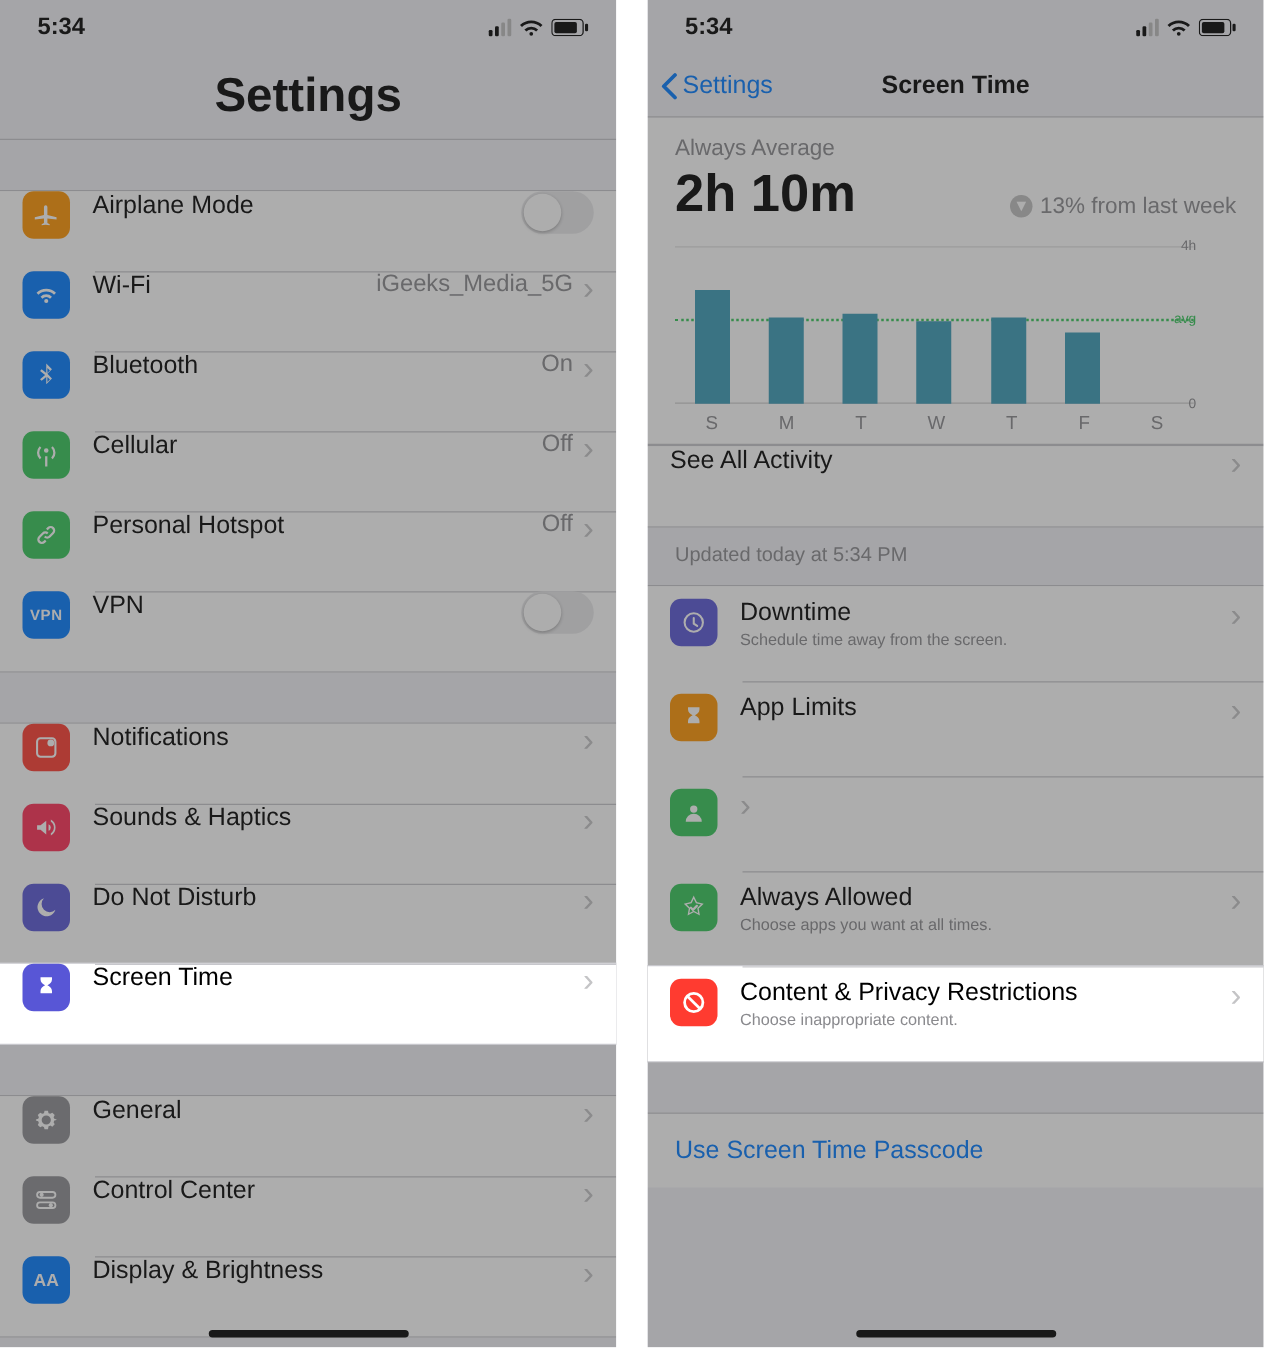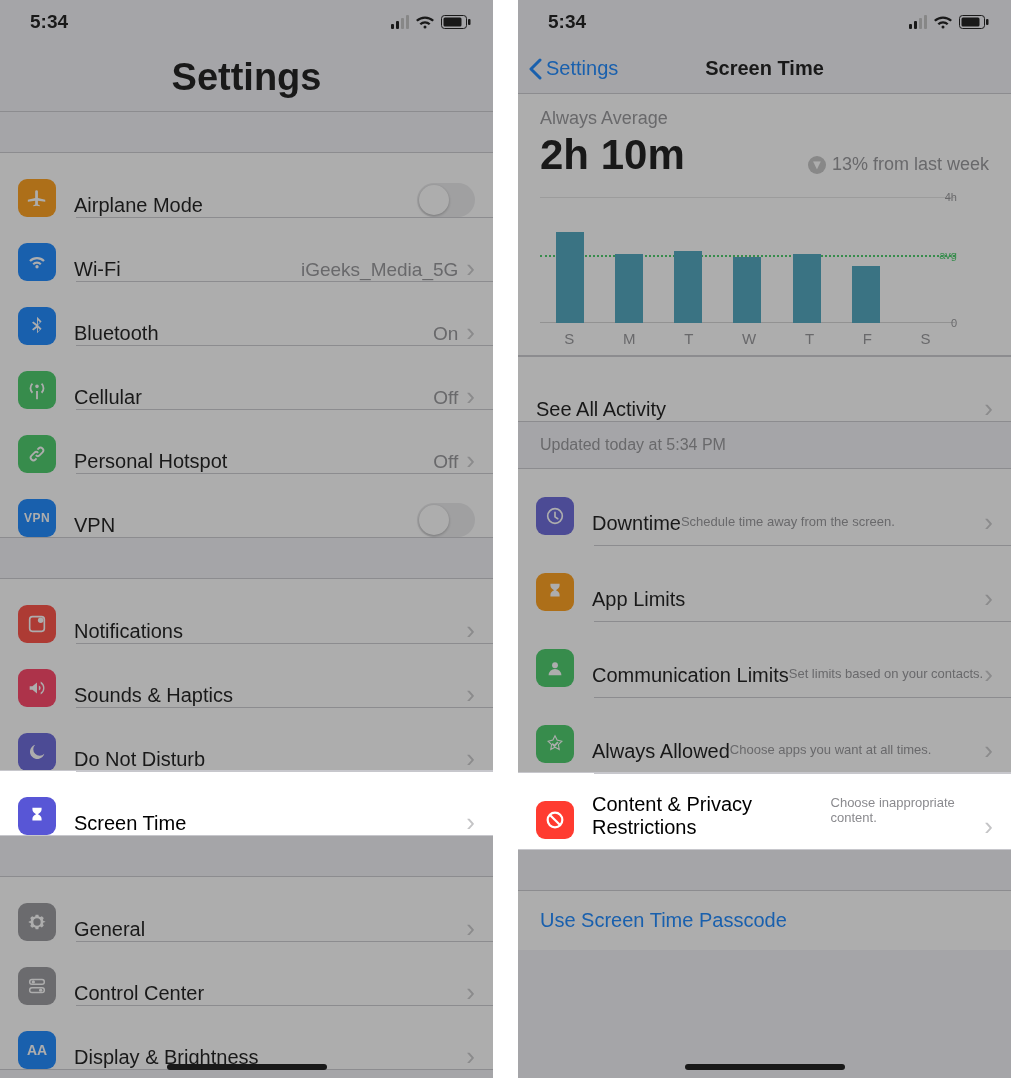--- a/index.html
+++ b/index.html
@@ -50,21 +50,21 @@
     height:50px; display:flex; align-items:center; position:relative;
     border-bottom:1px solid var(--sep);
   }
   .nav-back { display:flex; align-items:center; gap:4px; color:var(--blue); font-size:20px; padding-left:10px; }
   .nav-title { position:absolute; left:0; right:0; text-align:center; font-size:20px; font-weight:600; pointer-events:none;}
 
   .group-spacer { height:40px; }
 
   .group { background:var(--row-bg); border-top:1px solid var(--sep); border-bottom:1px solid var(--sep);}
   .row {
-    display:flex; align-items:flex-end; min-height:64px; padding:0 18px; position:relative;
+    display:flex; align-items:flex-start; min-height:64px; padding:0 18px; position:relative;
     background:var(--row-bg);
   }
   .row + .row::before {
     content:""; position:absolute; top:0; left:76px; right:0; height:1px; background:var(--sep);
   }
   .icon {
     width:38px; height:38px; border-radius:9px; display:flex; align-items:center; justify-content:center;
     margin-right:18px; flex:0 0 38px; color:#fff;
   }
   .icon svg { width:22px; height:22px; }
@@ -74,21 +74,21 @@
   .toggle {
     width:58px; height:34px; border-radius:17px; background:#e9e9eb; position:relative;
   }
   .toggle::after{
     content:""; position:absolute; top:2px; left:2px; width:30px; height:30px; background:#fff; border-radius:50%;
     box-shadow:0 1px 3px rgba(0,0,0,0.3);
   }
 
   
   .row.tworow { min-height:76px; padding-top:10px; padding-bottom:10px; }
-  .twocol { display:flex; flex-direction:row; flex:1; }
+  .twocol { display:flex; flex-direction:column; flex:1; }
   .twocol .t1 { font-size:20px; color:#000; }
   .twocol .t2 { font-size:13px; color:var(--subtext); margin-top:2px; }
 
   
   .daily-block { background:var(--row-bg); border-bottom:1px solid var(--sep); padding:14px 22px 8px; }
   .daily-label { font-size:18px; color:var(--subtext); }
   .daily-row { display:flex; align-items:baseline; justify-content:space-between; margin-top:2px;}
   .daily-value { font-size:42px; font-weight:700; }
   .trend { font-size:18px; color:var(--subtext); display:flex; align-items:center; gap:6px;}
   .trend-icon { width:18px;height:18px;border-radius:50%;background:#bfbfbf;display:flex;align-items:center;justify-content:center;color:#fff;font-size:13px;}
@@ -394,24 +394,20 @@
           </div>
           <span class="chev">›</span>
         </div>
         <div class="row tworow">
           <span class="icon" style="background: rgb(52, 199, 89);">
             <svg viewBox="0 0 24 24" fill="currentColor">
               <circle cx="12" cy="9" r="3.2"></circle>
               <path d="M5 20a7 7 0 0114 0z"></path>
             </svg>
           </span>
-          <div class="twocol">
-            <div class="t1">Communication Limits</div>
-            <div class="t2">Set limits based on your contacts.</div>
-          </div>
           <span class="chev">›</span>
         </div>
         <div class="row tworow">
           <span class="icon" style="background: rgb(52, 199, 89);">
             <svg viewBox="0 0 24 24" fill="currentColor">
               <path d="M12 3l2.3 4.7L19.5 9l-3.8 3.7.9 5.2L12 15.5 7.4 17.9l.9-5.2L4.5 9l5.2-1.3z" fill="none" stroke="currentColor" stroke-width="1.2"></path>
               <path d="M9.5 12.2l1.8 1.8 3.4-3.4" stroke="currentColor" stroke-width="2" fill="none" stroke-linecap="round"></path>
             </svg>
           </span>
           <div class="twocol">

